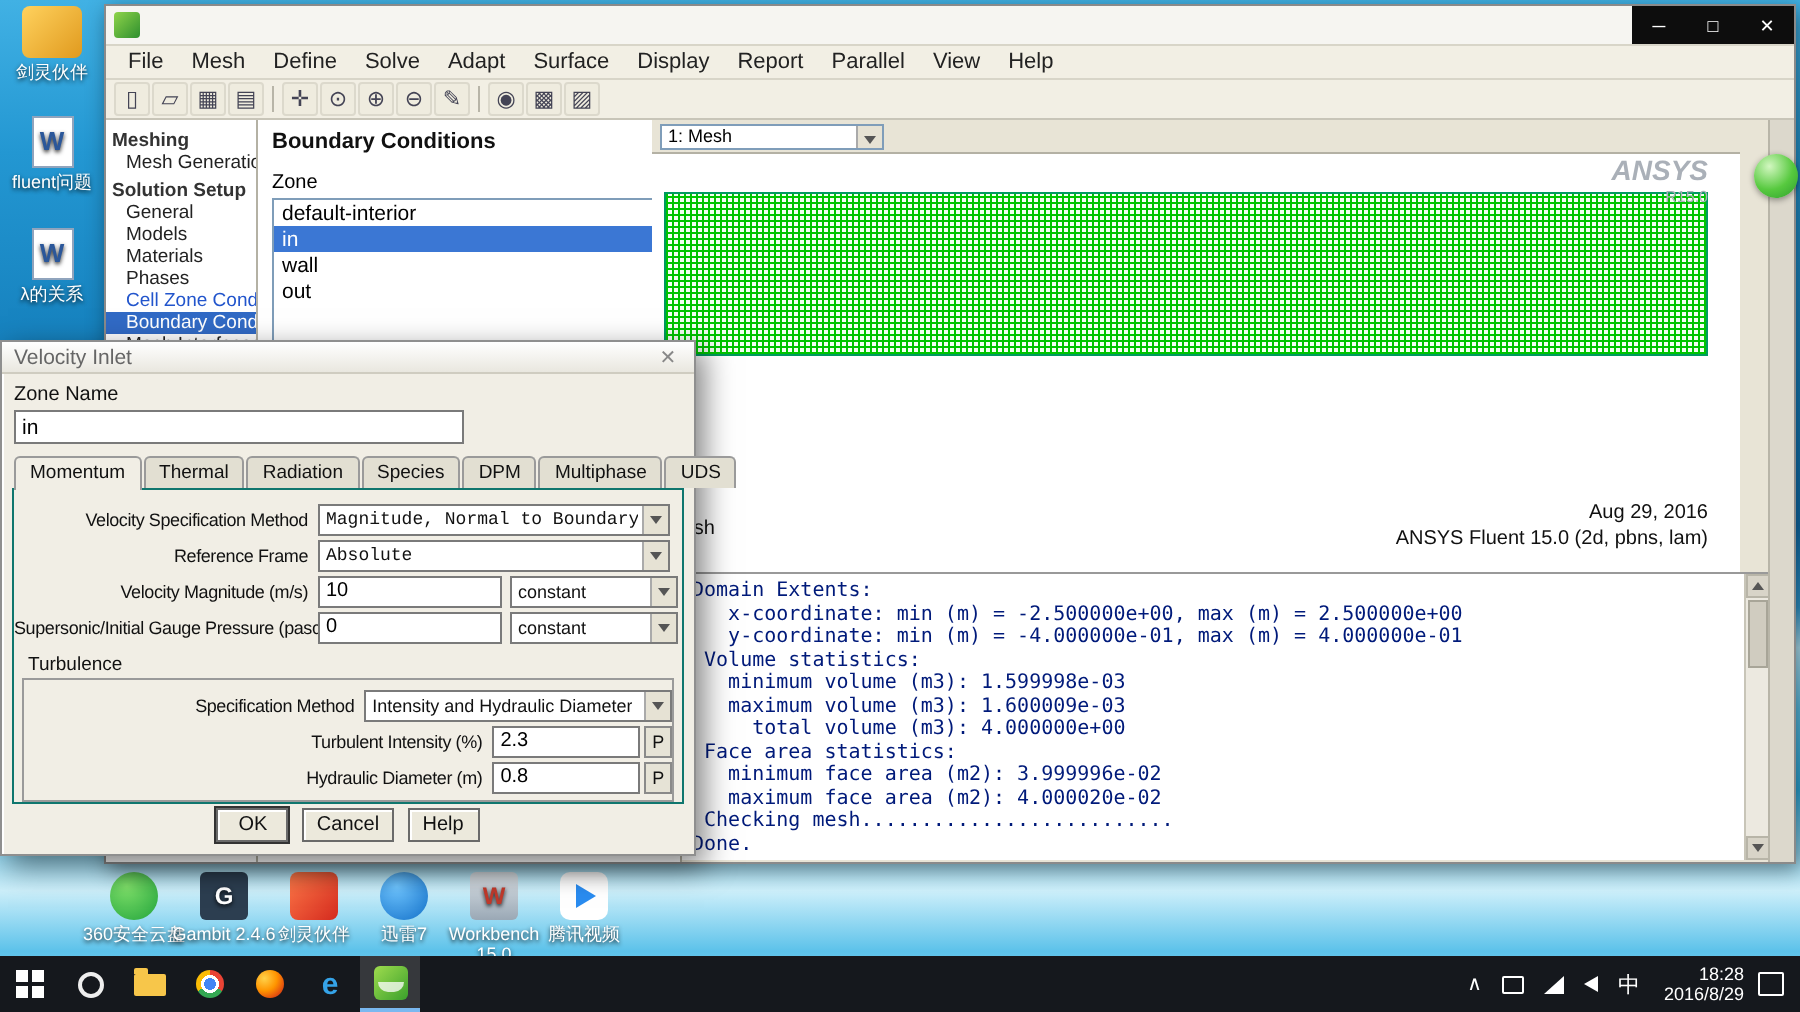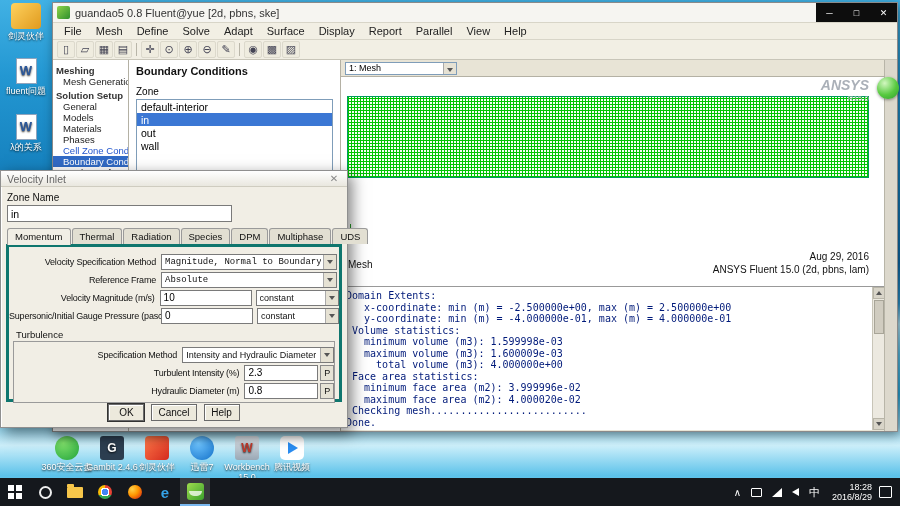--- a/index.html
+++ b/index.html
@@ -54,21 +54,21 @@
 
   
   .bcp { position:absolute; left:76px; top:0; bottom:0; width:212px; background:#fff; border-right:1px solid #b4b1a4; padding:5px 7px; }
   .bcp-title { font-weight:bold; font-size:11px; color:#111; }
   .zone-label { font-size:10px; margin-top:9px; }
   .zone-list { margin-top:2px; border:1px solid #7f9db9; background:#fff; height:110px; font-size:10.5px; overflow:hidden; }
   .zone-item { height:13px; line-height:12px; padding:1px 4px; white-space:nowrap; }
   .zone-item.sel { background:#3b77d4; color:#fff; }
 
   
-  .gfx { position:absolute; left:288px; top:0; width:544px; height:226px; background:#000000; }
+  .gfx { position:absolute; left:273px; top:0; width:544px; height:226px; background:#000000; }
   .gfx-top { height:17px; background:#e8e4d6; border-bottom:1px solid #b4b1a4; display:flex; align-items:center; padding:0 4px; }
   .gfx-combo { width:112px; height:13px; background:#fff; border:1px solid #7f9db9; font-size:9.5px;
     display:flex; align-items:center; padding-left:3px; position:relative; }
   .caret { position:absolute; right:0; top:0; bottom:0; width:13px; background:#e6e2d4; border-left:1px solid #aaa;
     display:flex; align-items:flex-start; justify-content:center; }
   .caret::before { content:""; width:0; height:0; border:3px solid transparent; border-top:4px solid #555; margin-top:5px; }
   .gfx-canvas { position:absolute; left:0; top:17px; right:0; bottom:0; background:#fff; }
   .mesh { position:absolute; left:6px; top:19px; width:522px; height:82px; border:1px solid #009a60;
     background-color:#f4fff4;
     background-image:repeating-linear-gradient(90deg,#00c400 0 1px,transparent 1px 3px),
@@ -103,21 +103,21 @@
   .dlg-title { height:16px; display:flex; align-items:center; background:linear-gradient(#fff,#e9e7df);
     border-bottom:1px solid #cfccc0; padding:0 6px; font-size:10.5px; color:#666; }
   .dlg-close { margin-left:auto; color:#888; font-size:10px; width:14px; text-align:center; }
   .dlg-zlabel { margin:5px 0 2px 6px; }
   .dlg-zinput { margin-left:6px; width:225px; height:17px; border:1px solid #7a7a7a; background:#fff;
     font-size:10.5px; padding:0 3px; font-family:inherit; }
   .tabs { display:flex; margin:6px 0 0 6px; position:relative; z-index:2; }
   .tab { padding:2px 7px; border:1px solid #9a9a9a; border-bottom:none; background:#e2dfd2;
     border-radius:3px 3px 0 0; margin-right:1px; font-size:9.5px; }
   .tab.active { background:#f1eee5; padding-bottom:3px; margin-bottom:-1px; }
-  .tabpanel { position:relative; margin:0 5px; border:3px solid #0f766e; background:#f1eee5; height:158px; z-index:1; padding-top:5px; }
+  .tabpanel { position:relative; margin:0 5px; border:1px solid #0f766e; background:#f1eee5; height:158px; z-index:1; padding-top:5px; }
   .frow { display:flex; align-items:center; height:17px; margin-top:1px; }
   .flabel { width:152px; text-align:right; padding-right:5px; font-size:9px; white-space:nowrap; letter-spacing:-0.2px; }
   .combo { position:relative; height:16px; background:#fff; border:1px solid #7a7a7a; display:flex;
     align-items:center; padding:0 15px 0 3px; }
   .combo-text { font-size:9px; white-space:nowrap; overflow:hidden; }
   .w-main { width:176px;font-family:Liberation Mono, monospace; } .w-const { width:84px; }
   .num-input { width:92px; height:16px; border:1px solid #7a7a7a; background:#fff; font-size:10px;
     padding:0 3px; font-family:inherit; margin-right:4px; }
   .turb-label { margin:5px 0 1px 7px; font-size:9.5px; }
   .group { margin:0 4px; border:1px solid #9a9a9a; height:62px; background:#f1eee5; padding-top:3px;padding-left:34px; }
@@ -206,21 +206,20 @@
   </div>
   <div class="dicon" style="left:266px;top:436px;">
     <div class="dimg i-tv"></div>
     <div>腾讯视频</div>
   </div>
 
   <div class="fluent-window">
 
     <div class="titlebar">
       <span class="app-icon"></span>
-      <span class="title-text">guandao5 0.8 Fluent@yue  [2d, pbns, ske]</span>
       <span class="win-ctrls">
         <span class="win-ctrl">─</span>
         <span class="win-ctrl">□</span>
         <span class="win-ctrl">✕</span>
       </span>
     </div>
 
     <div class="menubar">
       <span class="menu-item">File</span>
       <span class="menu-item">Mesh</span>
@@ -266,22 +265,22 @@
         <div class="tree-c tree-sel">Boundary Conditions</div>
         <div class="tree-c">Mesh Interfaces</div>
       </div>
 
       <div class="bcp">
         <div class="bcp-title">Boundary Conditions</div>
         <div class="zone-label">Zone</div>
         <div class="zone-list">
           <div class="zone-item">default-interior</div>
           <div class="zone-item sel">in</div>
+          <div class="zone-item">wall</div>
           <div class="zone-item">out</div>
-          <div class="zone-item">wall</div>
         </div>
       </div>
 
       <div class="gfx">
         <div class="gfx-top">
           <div class="gfx-combo">
             <span class="combo-text">1: Mesh</span>
             <span class="caret"></span>
           </div>
         </div>

